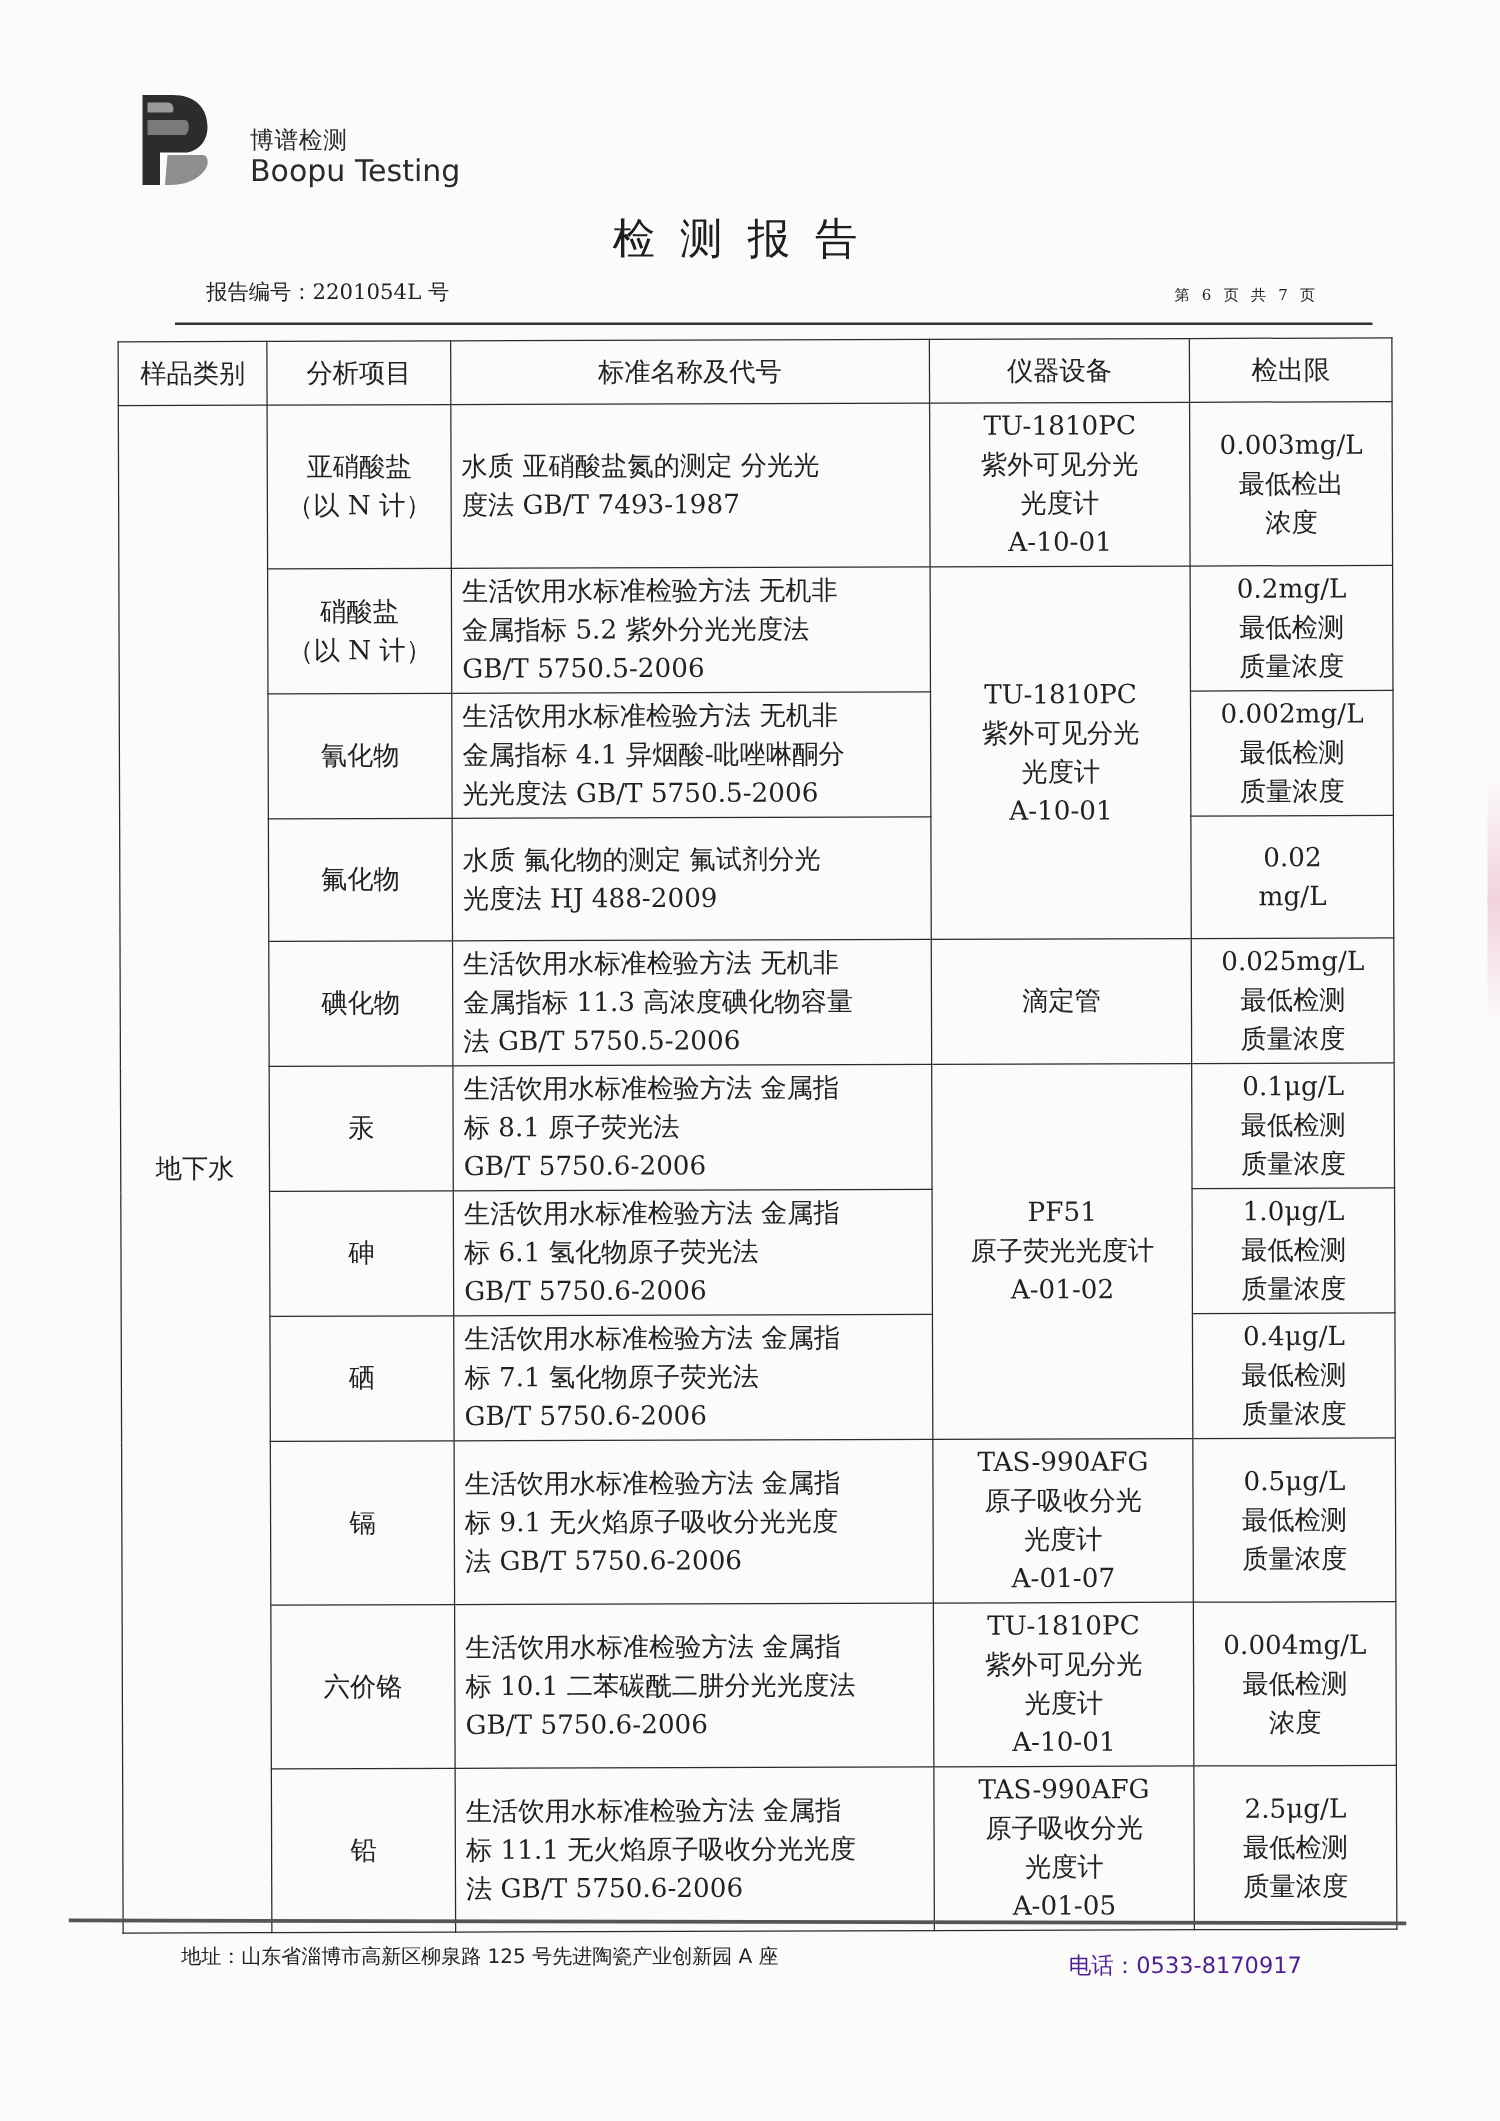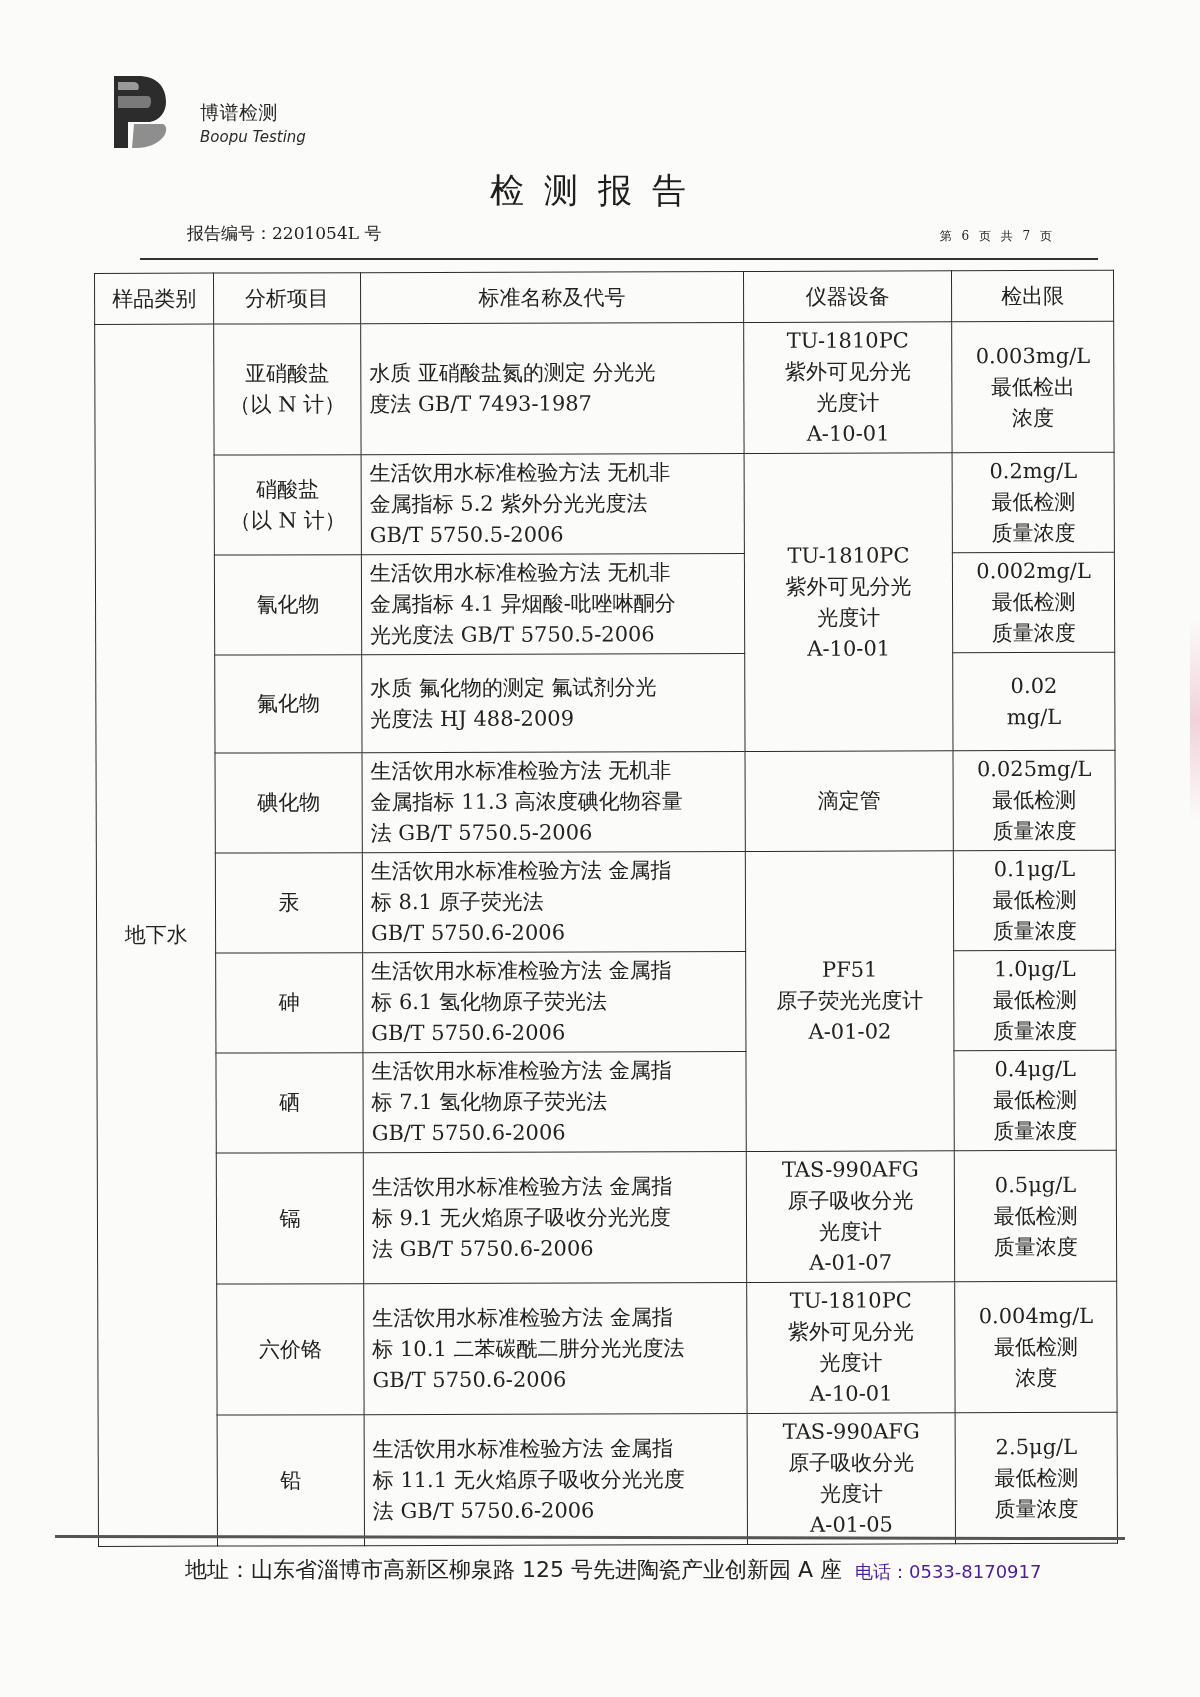--- a/index.html
+++ b/index.html
@@ -14,29 +14,29 @@
   .logo {
     position: absolute; left: 108px; top: 72px;
     width: 64px; height: 80px;
   }
   .brand {
     position: absolute; left: 200px; top: 100px;
     font-family: "DejaVu Sans", "Liberation Sans", sans-serif;
     color: #2a2a2a;
   }
   .brand .cn { font-size: 19px; line-height: 24px; letter-spacing: 0.5px; }
-  .brand .en { font-size: 15px; line-height: 26px; font-style: italic; }
+  .brand .en { font-size: 24px; line-height: 26px; }
   .title {
     position: absolute; left: 0; width: 1196px; top: 168px;
     text-align: center; font-size: 34px; letter-spacing: 20px;
     font-family: "DejaVu Serif", "Liberation Serif", serif;
     color: #1e1e1e;
   }
   .report-no {
-    position: absolute; left: 165px; top: 222px; font-size: 17px; margin-left: 22px;
+    position: absolute; left: 165px; top: 222px; font-size: 17px;
   }
   .page-info {
     position: absolute; right: 145px; top: 228px; font-size: 12px;
     letter-spacing: 3px;
   }
   .top-rule {
     position: absolute; left: 140px; top: 258px; width: 958px; height: 0;
     border-top: 2px solid #333;
   }
   table.report {
@@ -58,24 +58,23 @@
   table.report th { height: 44px; text-align: center; font-size: 21px; }
   td.center { text-align: center; }
   td.std { text-align: left; padding-left: 10px; }
   .line { display: block; }
   .bottom-rule {
     position: absolute; left: 55px; top: 1536px; width: 1070px; height: 3px;
     background: #555;
     transform: rotate(0.12deg);
   }
   .footer-addr {
-    position: absolute; left: 145px; top: 1555px; font-size: 22px;
+    position: absolute; left: 145px; top: 1555px; font-size: 16px;
     font-family: "DejaVu Sans", "Liberation Sans", sans-serif;
     color: #222;
-    margin-left: 40px;
   }
   .footer-tel {
     position: absolute; left: 855px; top: 1560px; font-size: 18px;
     font-family: "DejaVu Sans", "Liberation Sans", sans-serif;
     color: #4c1d95;
   }
   .stamp-mark {
     position: absolute; left: 1190px; top: 620px; width: 10px; height: 200px;
     background: linear-gradient(#fff0, #d9608544, #fff0);
   }

